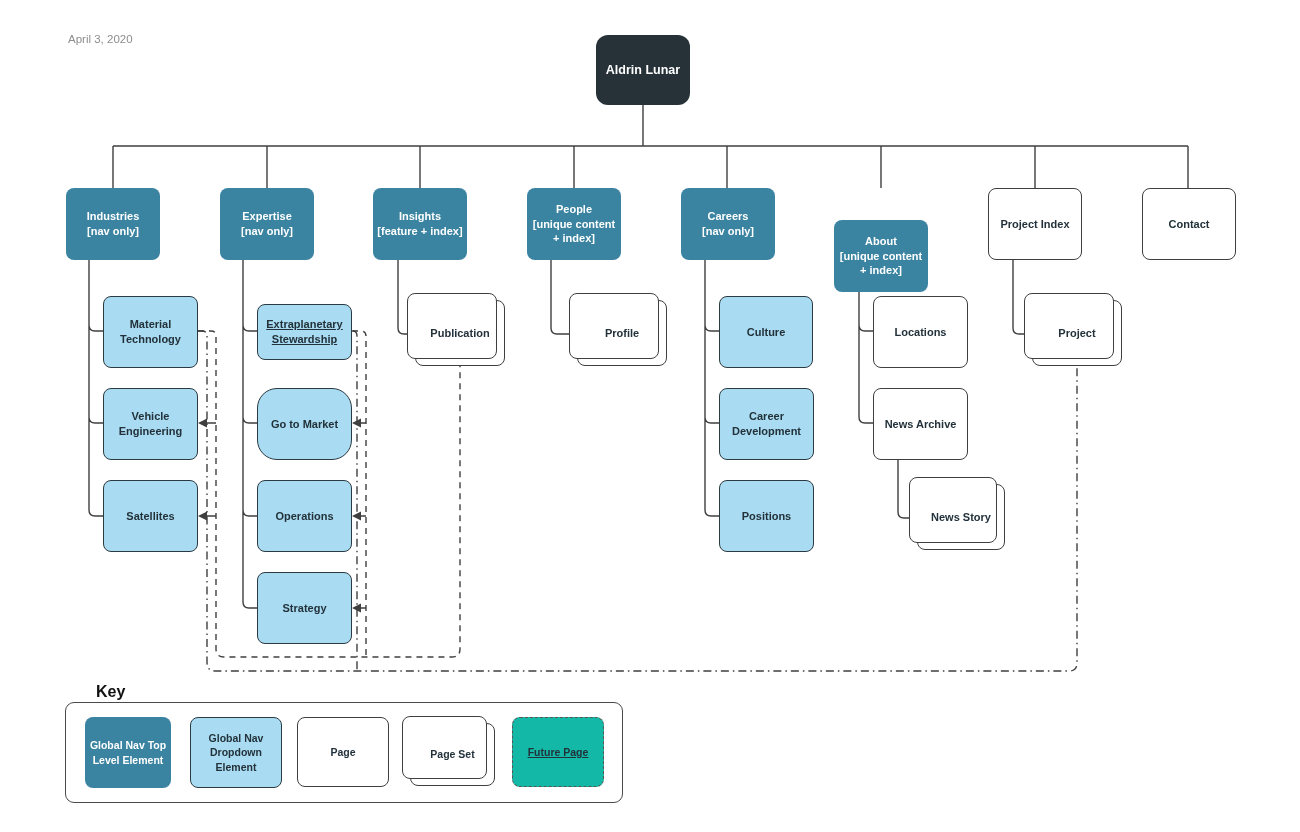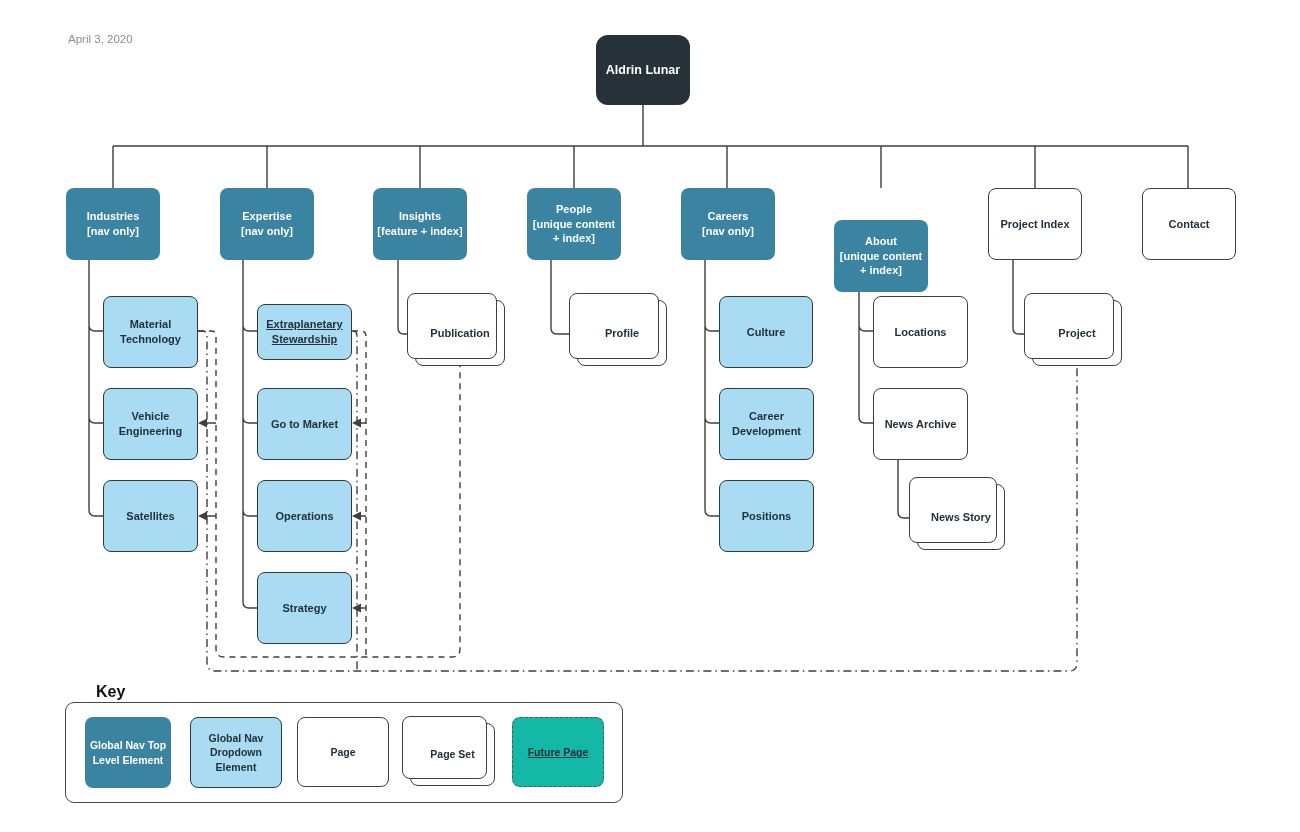--- a/index.html
+++ b/index.html
@@ -82,21 +82,21 @@
 + index]</div>
       <div class="node page" style="left: 988px; top: 188px; width: 94px; height: 72px;">Project Index</div>
       <div class="node page" style="left: 1142px; top: 188px; width: 94px; height: 72px;">Contact</div>
       <div class="node dropdown" style="left: 103px; top: 296px; width: 95px; height: 72px;">Material
 Technology</div>
       <div class="node dropdown" style="left: 103px; top: 388px; width: 95px; height: 72px;">Vehicle
 Engineering</div>
       <div class="node dropdown" style="left: 103px; top: 480px; width: 95px; height: 72px;">Satellites</div>
       <div class="node dropdown" style="left: 257px; top: 304px; width: 95px; height: 56px; text-decoration: underline;">Extraplanetary
 Stewardship</div>
-      <div class="node dropdown" style="left: 257px; top: 388px; width: 95px; height: 72px;">Go to Market</div>
+      <div class="node dropdown" style="left: 257px; top: 388px; width: 95px; height: 72px; border-radius: 20px;">Go to Market</div>
       <div class="node dropdown" style="left: 257px; top: 480px; width: 95px; height: 72px;">Operations</div>
       <div class="node dropdown" style="left: 257px; top: 572px; width: 95px; height: 72px;">Strategy</div>
       <div class="node pageset" style="left: 415px; top: 300px; width: 90px; height: 66px;">Publication</div>
       <div class="node pageset" style="left: 577px; top: 300px; width: 90px; height: 66px;">Profile</div>
       <div class="node dropdown" style="left: 719px; top: 296px; width: 94px; height: 72px;">Culture</div>
       <div class="node dropdown" style="left: 719px; top: 388px; width: 95px; height: 72px;">Career
 Development</div>
       <div class="node dropdown" style="left: 719px; top: 480px; width: 95px; height: 72px;">Positions</div>
       <div class="node page" style="left: 873px; top: 296px; width: 95px; height: 72px;">Locations</div>
       <div class="node page" style="left: 873px; top: 388px; width: 95px; height: 72px;">News Archive</div>

